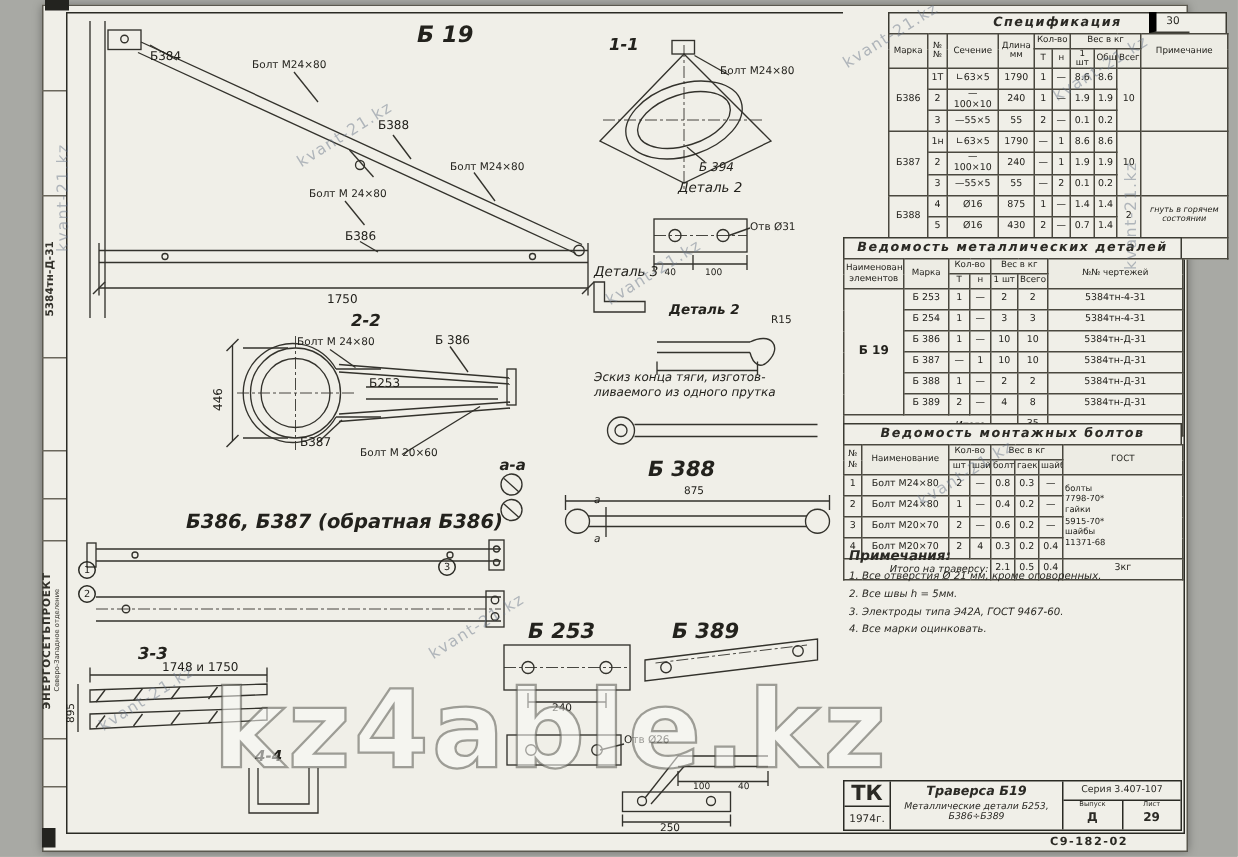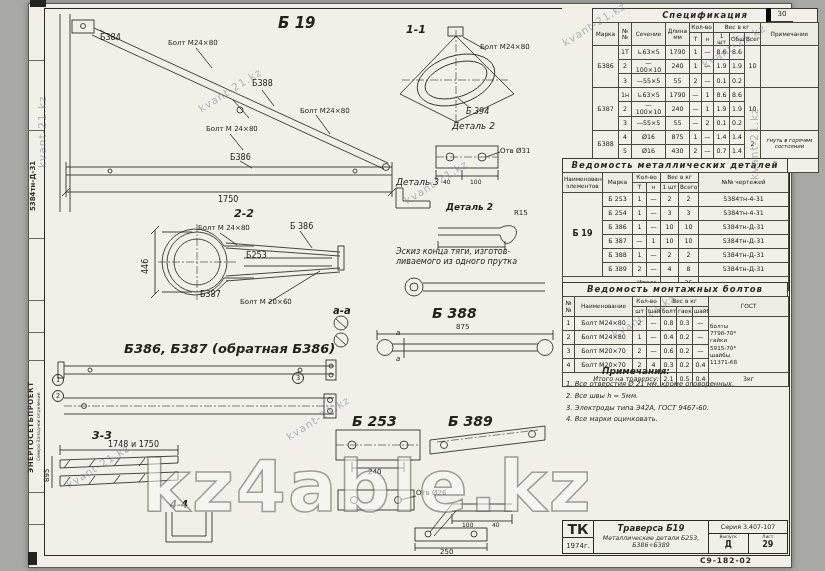--- a/index.html
+++ b/index.html
@@ -27,21 +27,21 @@
      color:#23221d;height:13px;overflow:hidden;}
   td.h{font-size:5.8px;height:9px;background:#edece4;}
   td.note{font-size:5.4px;font-style:italic;}
   td.gost{white-space:pre-line;font-size:5.6px;text-align:left;line-height:1.3;}
   td.right{text-align:right;font-style:italic;font-size:6.5px;}
   td.big{font-size:8px;font-weight:700;}
   .corner-no{position:absolute;left:766px;top:8px;width:22px;height:13px;border-left:5px solid #000000;
              border-bottom:1px solid #3b3a32;font-size:7px;text-align:center;line-height:13px;z-index:5;}
   
   #notes{position:absolute;left:566px;top:366px;width:220px;z-index:4;}
-  #notes .ntitle{font-size:9px;font-weight:700;font-style:italic;margin-bottom:4px;margin-left:36px;}
+  #notes .ntitle{font-size:9px;font-weight:700;font-style:italic;margin-bottom:4px;}
   #notes .nitem{font-size:6.8px;font-style:italic;line-height:1.3;margin-bottom:3px;color:#2b2a24;}
   
   #titleblock{position:absolute;left:562px;top:520px;width:226px;height:34px;border:1px solid #2a2a24;
               display:flex;z-index:4;background:#f0efe8;box-sizing:border-box;}
   .tb-left{width:30px;border-right:1px solid #2a2a24;display:flex;flex-direction:column;}
   .tb-left div{flex:1;text-align:center;font-size:7px;line-height:16px;}
   .tb-left div:first-child{border-bottom:1px solid #2a2a24;font-weight:700;font-size:14px;}
   .tb-mid{flex:1;border-right:1px solid #2a2a24;text-align:center;overflow:hidden;}
   .tb-mid .t1{font-size:8.5px;font-weight:700;font-style:italic;margin-top:2px;}
   .tb-mid .t2{font-size:6.2px;font-style:italic;margin-top:1px;}

